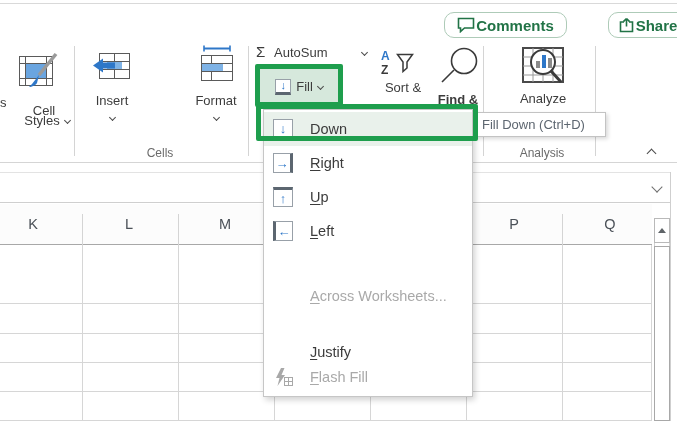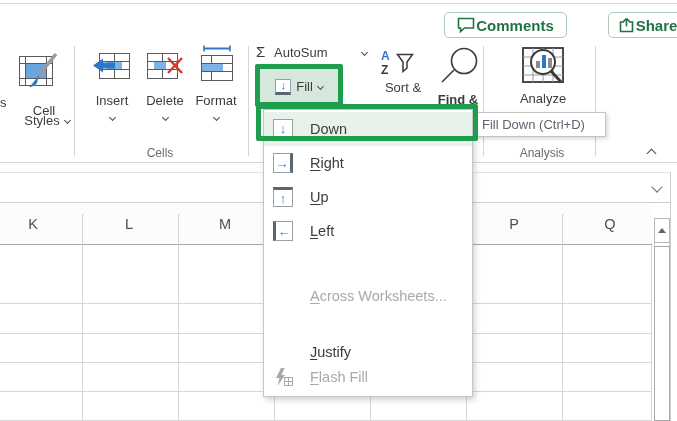--- a/index.html
+++ b/index.html
@@ -5,21 +5,21 @@
   html,body{margin:0;padding:0;background:#fff;}
   #screen{position:relative;width:677px;height:421px;background:#ffffff;overflow:hidden;
           font-family:"Liberation Sans",sans-serif;color:#3c3c3c;}
   .abs{position:absolute;}
   .hline{position:absolute;height:1px;background:#d9d9d9;}
   .vline{position:absolute;width:1px;background:#d4d4d4;}
   .rlabel{position:absolute;font-size:13px;color:#3c3c3c;white-space:nowrap;transform:translateX(-50%);}
   .glabel{position:absolute;font-size:12px;color:#6b6b6b;white-space:nowrap;transform:translateX(-50%);}
   .chv{display:inline-block;width:6px;height:6px;border-right:1.5px solid #4a4a4a;border-bottom:1.5px solid #4a4a4a;transform:rotate(45deg);}
   .chv-s{width:4px;height:4px;}
-  .topbtn{position:absolute;top:12px;height:26px;box-sizing:border-box;border:1px solid #aecbb8;border-radius:5px;
+  .topbtn{position:absolute;top:12px;height:26px;box-sizing:border-box;border:1px solid #aecbb8;border-radius:10px;
           background:#fff;display:flex;align-items:center;justify-content:center;gap:1px;
           color:#217346;font-size:15px;font-weight:bold;}
   .dir-icon{box-sizing:border-box;width:20px;height:20px;background:#fff;border:1px solid #98a0a8;
             display:flex;align-items:center;justify-content:center;color:#2e77c8;font-weight:bold;font-size:13px;line-height:1;flex:none;}
   .dir-down{border-bottom:3px solid #5c6670;}
   .dir-right{border-right:3px solid #5c6670;}
   .dir-up{border-top:3px solid #5c6670;}
   .dir-left{border-left:3px solid #5c6670;}
   .menu{position:absolute;left:263px;top:109px;width:210px;height:288px;box-sizing:border-box;background:#fff;
         border:1px solid #c6c6c6;box-shadow:2px 3px 6px rgba(0,0,0,.18);z-index:5;display:flex;flex-direction:column;padding:2px 0;}
@@ -81,33 +81,20 @@
       <line x1="6.5" y1="9.5" x2="36.5" y2="9.5" stroke="#5a5a5a"></line>
       <line x1="6.5" y1="17.5" x2="36.5" y2="17.5" stroke="#5a5a5a"></line>
       <line x1="21.5" y1="1.5" x2="21.5" y2="26.5" stroke="#5a5a5a"></line>
       <rect x="14" y="10" width="15" height="7" fill="#7fb3e6"></rect>
       <polygon points="0,13.5 10,6.5 10,10.5 22,10.5 22,16.5 10,16.5 10,20.5" fill="#2e77c8"></polygon>
     </svg>
     <span class="rlabel" style="left:22px;top:43px;">Insert</span>
     <span class="chv chv-s abs" style="left:20px;top:65px;"></span>
   </div>
 
-  <div class="abs" style="left:142px;top:50px;width:46px;height:80px;">
-    <svg class="abs" style="left:4px;top:2px;" width="38" height="28" viewBox="0 0 38 28">
-      <rect x="1.5" y="1.5" width="30" height="25" fill="#fff" stroke="#5a5a5a"></rect>
-      <line x1="1.5" y1="9.5" x2="31.5" y2="9.5" stroke="#5a5a5a"></line>
-      <line x1="1.5" y1="17.5" x2="31.5" y2="17.5" stroke="#5a5a5a"></line>
-      <line x1="16.5" y1="1.5" x2="16.5" y2="26.5" stroke="#5a5a5a"></line>
-      <rect x="8" y="10" width="12" height="7" fill="#7fb3e6"></rect>
-      <line x1="22" y1="6" x2="36" y2="21" stroke="#d03a2b" stroke-width="2.4"></line>
-      <line x1="36" y1="6" x2="22" y2="21" stroke="#d03a2b" stroke-width="2.4"></line>
-    </svg>
-    <span class="rlabel" style="left:23px;top:43px;">Delete</span>
-    <span class="chv chv-s abs" style="left:21px;top:65px;"></span>
-  </div>
 
   <div class="abs" style="left:194px;top:44px;width:46px;height:86px;">
     <svg class="abs" style="left:5px;top:1px;" width="36" height="37" viewBox="0 0 36 37">
       <line x1="5" y1="3.5" x2="31" y2="3.5" stroke="#2e77c8" stroke-width="2"></line>
       <line x1="5" y1="0.5" x2="5" y2="6.5" stroke="#2e77c8" stroke-width="1.6"></line>
       <line x1="31" y1="0.5" x2="31" y2="6.5" stroke="#2e77c8" stroke-width="1.6"></line>
       <rect x="2.5" y="10.5" width="31" height="25" fill="#fff" stroke="#5a5a5a"></rect>
       <line x1="2.5" y1="18.5" x2="33.5" y2="18.5" stroke="#5a5a5a"></line>
       <line x1="2.5" y1="26.5" x2="33.5" y2="26.5" stroke="#5a5a5a"></line>
       <line x1="12.5" y1="10.5" x2="12.5" y2="35.5" stroke="#5a5a5a"></line>

